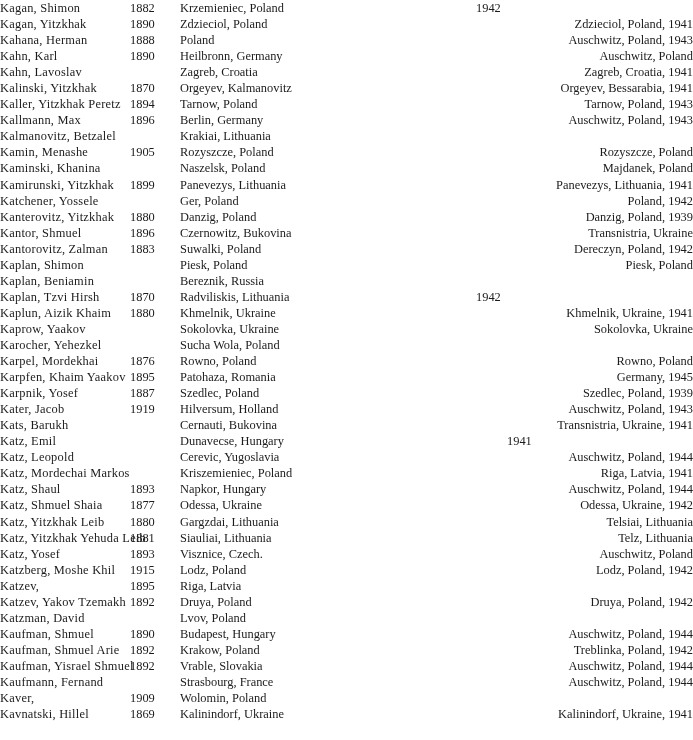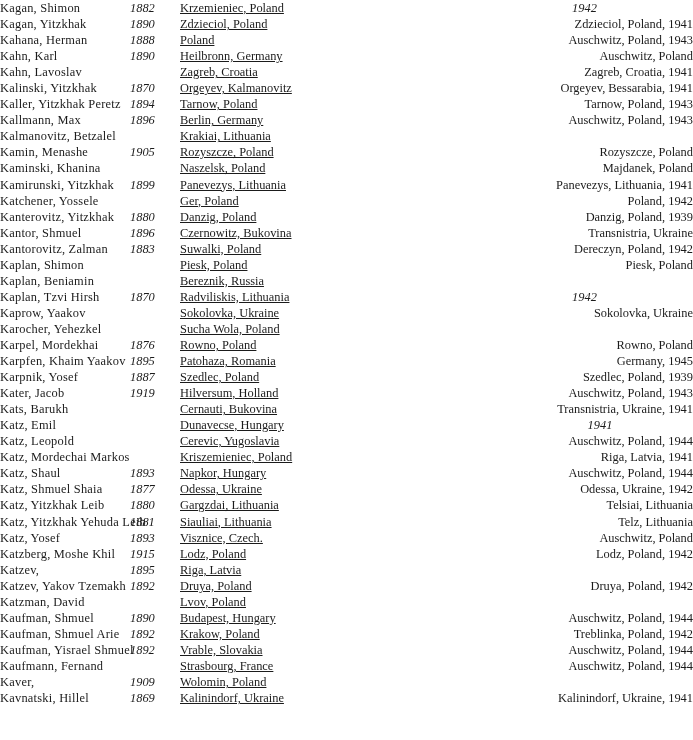--- a/index.html
+++ b/index.html
@@ -44,35 +44,32 @@
   col.c-birth { width: 186px; }
   col.c-death { width: 327px; }
 
   td.name {
     padding-left: 103px;
     letter-spacing: 0.02em;
   }
   td.year {
     text-align: left;
     padding-left: 0px;
-    font-style: italic;
   }
   td.birth {
     padding-left: 12px;
-    text-decoration: underline;
   }
   td.death {
     padding-left: 8px;
     text-align: right;
   }
   
   td.death.year-only {
     padding-left: 0;
-    text-align: center;
-    font-style: italic;
+    text-align: left;
   }
   td.death.year-only > span.pad {
     display: inline-block;
   }
 </style>
 </head>
 <body>
 
 <div id="page">
   <table class="index-table">
@@ -191,20 +188,26 @@
           <td class="birth">Bereznik, Russia</td>
           <td class="death"></td>
         </tr>
         <tr>
           <td class="name">Kaplan, Tzvi Hirsh</td>
           <td class="year">1870</td>
           <td class="birth">Radviliskis, Lithuania</td>
           <td class="death year-only"><span class="pad" style="width: 110px;"></span><span>1942</span></td>
         </tr>
         <tr>
+          <td class="name">Kaplun, Aizik Khaim</td>
+          <td class="year">1880</td>
+          <td class="birth">Khmelnik, Ukraine</td>
+          <td class="death">Khmelnik, Ukraine, 1941</td>
+        </tr>
+        <tr>
           <td class="name">Kaprow, Yaakov</td>
           <td class="year"></td>
           <td class="birth">Sokolovka, Ukraine</td>
           <td class="death">Sokolovka, Ukraine</td>
         </tr>
         <tr>
           <td class="name">Karocher, Yehezkel</td>
           <td class="year"></td>
           <td class="birth">Sucha Wola, Poland</td>
           <td class="death"></td>

